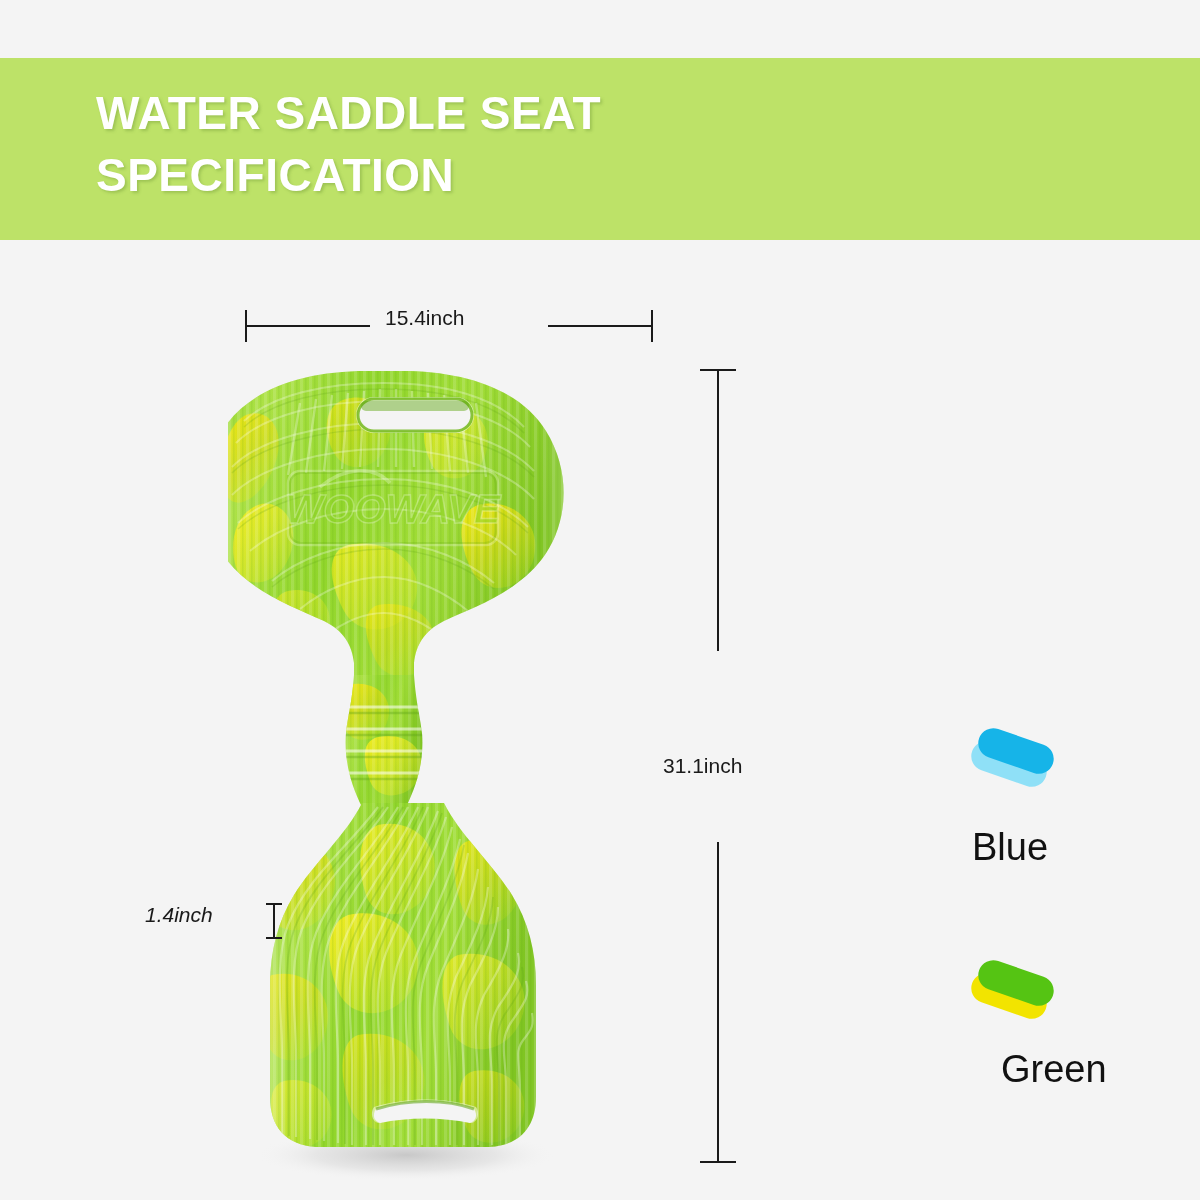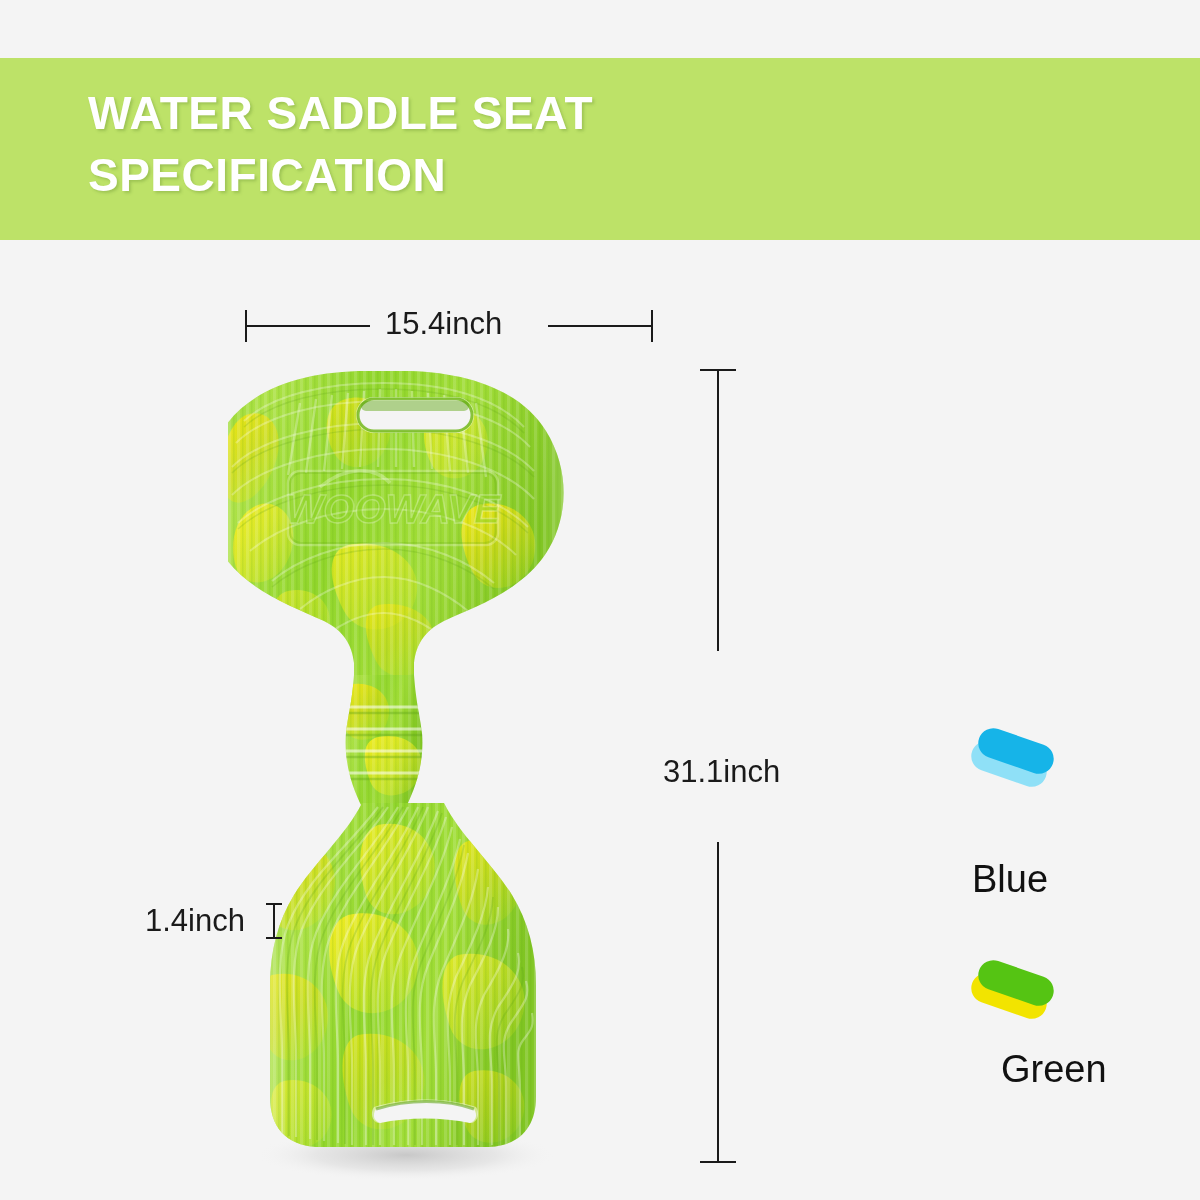--- a/index.html
+++ b/index.html
@@ -22,21 +22,21 @@
     position: absolute;
     left: 0;
     top: 58px;
     width: 1200px;
     height: 182px;
     background: #bde268;
     box-sizing: border-box;
   }
   #header-title {
     position: absolute;
-    left: 88px;
+    left: 96px;
     top: 24px;
     width: 860px;
     color: #ffffff;
     font-size: 46px;
     font-weight: bold;
     line-height: 62px;
     letter-spacing: 0.5px;
     text-shadow: 2px 2px 3px rgba(120,160,60,0.45);
     white-space: pre-line;
   }
@@ -48,39 +48,39 @@
     border-top: 2px solid #1a1a1a;
   }
   .dim-line-v {
     position: absolute;
     width: 0;
     border-left: 2px solid #1a1a1a;
   }
   .dim-label {
     position: absolute;
     color: #1a1a1a;
-    font-size: 31px;
+    font-size: 21px;
     font-family: "Liberation Sans", sans-serif;
     white-space: nowrap;
   }
   #width-tick-left  { left: 245px; top: 310px; height: 32px; }
   #width-tick-right { left: 651px; top: 310px; height: 32px; }
   #width-bar-left   { left: 246px; top: 325px; width: 124px; }
   #width-bar-right  { left: 548px; top: 325px; width: 104px; }
   #width-label      { left: 385px; top: 306px; }
 
   
   #height-tick-top    { left: 700px; top: 369px; width: 36px; }
   #height-tick-bottom { left: 700px; top: 1161px; width: 36px; }
   #height-bar-upper   { left: 717px; top: 370px; height: 281px; }
   #height-bar-lower   { left: 717px; top: 842px; height: 320px; }
   #height-label       { left: 663px; top: 726px; margin-top: 28px; }
 
   
-  #thickness-label { left: 145px; top: 903px; }
+  #thickness-label { left: 145px; top: 903px; font-style: italic; }
   #thickness-tick-top    { left: 266px; top: 903px; width: 16px; }
   #thickness-tick-bottom { left: 266px; top: 937px; width: 16px; }
   #thickness-bar         { left: 273px; top: 903px; height: 36px; }
 
   
   .legend-group { position: absolute; }
   .legend-label {
     position: absolute;
     color: #111111;
     font-size: 38px;
@@ -90,21 +90,21 @@
     position: absolute;
     width: 78px;
     height: 30px;
     border-radius: 15px;
     transform: rotate(19deg);
   }
   .swatch-under { opacity: 1; }
 
   #legend-blue-under  { left: 970px; top: 749px; background: #8fe0f7; }
   #legend-blue-top    { left: 977px; top: 736px; background: #16b4e8; }
-  #legend-blue-label  { left: 972px; top: 826px; margin-top: 32px; }
+  #legend-blue-label  { left: 972px; top: 826px; }
 
   #legend-green-under { left: 970px; top: 981px; background: #f2e400; }
   #legend-green-top   { left: 977px; top: 968px; background: #55c413; }
   #legend-green-label { left: 1001px; top: 1048px; }
 
   
   #product {
     position: absolute;
     left: 228px;
     top: 355px;

